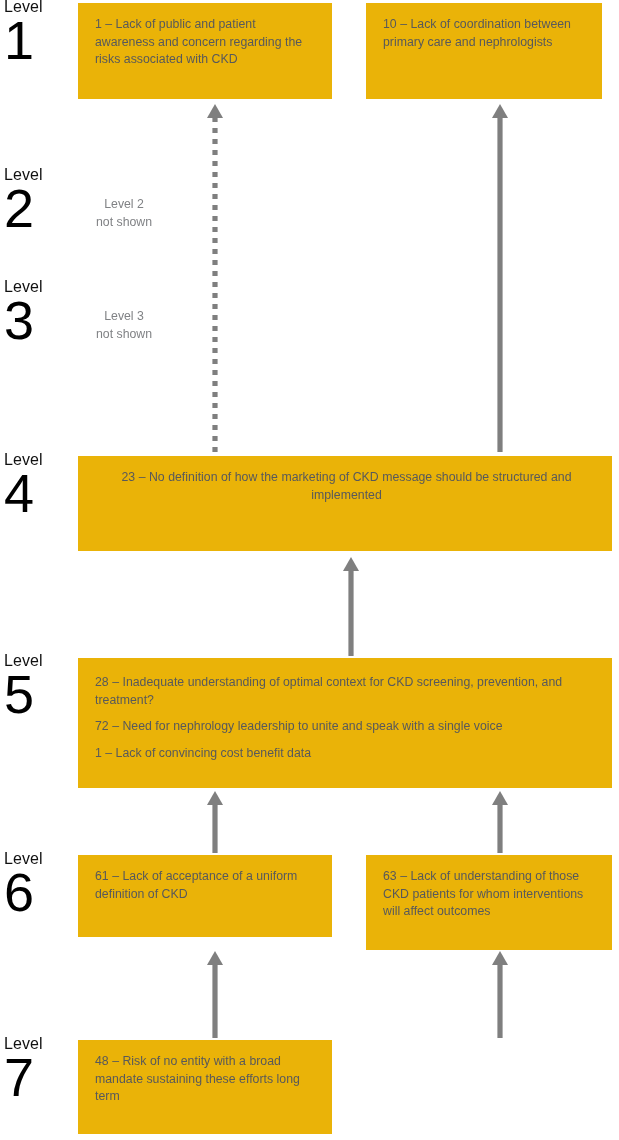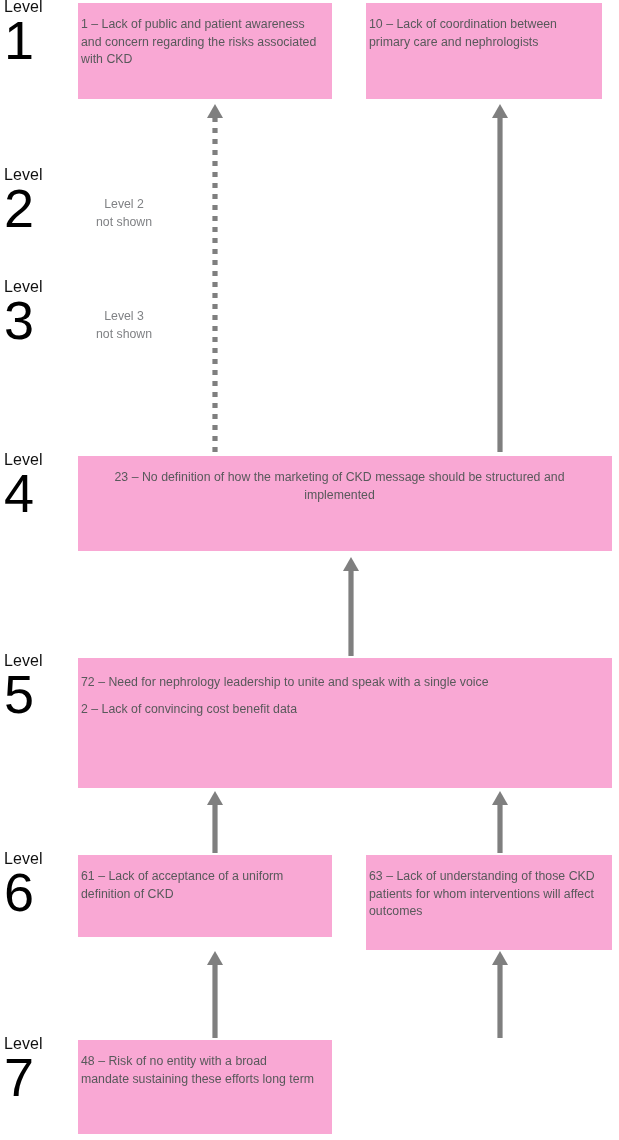--- a/index.html
+++ b/index.html
@@ -35,23 +35,23 @@
   .level-label .lvl-num {
     display: block;
     font-size: 54px;
     line-height: 52px;
     font-weight: 400;
     color: #000000;
     letter-spacing: -1px;
   }
   .node-box {
     position: absolute;
-    background: #f9a8d4;
+    background: #eab308;
     box-sizing: border-box;
-    padding: 13px 14px 10px 3px;
+    padding: 13px 14px 10px 17px;
   }
   .node-line {
     color: #58595b;
     font-size: 12.3px;
     line-height: 17.5px;
     margin: 0 0 9px 0;
     letter-spacing: 0.02px;
   }
   .node-line:last-child { margin-bottom: 0; }
   .notshown {
@@ -143,22 +143,23 @@
   </div>
 
   <div class="arrow-wrap" style="left:342px; top:557px;">
     <svg width="18" height="100" viewBox="0 0 18 100">
       <polygon points="9,0 17,14 1,14" fill="#7f7f7f"></polygon>
       <line x1="9" y1="13" x2="9" y2="99" stroke="#7f7f7f" stroke-width="5.2"></line>
     </svg>
   </div>
 
   <div class="node-box" style="left:78px; top:658px; width:534px; height:130px; padding-top:16px;">
+    <p class="node-line">28 – Inadequate understanding of optimal context for CKD screening, prevention, and treatment?</p>
     <p class="node-line">72 – Need for nephrology leadership to unite and speak with a single voice</p>
-    <p class="node-line">2 – Lack of convincing cost benefit data</p>
+    <p class="node-line">1 – Lack of convincing cost benefit data</p>
   </div>
 
   <div class="arrow-wrap" style="left:206px; top:791px;">
     <svg width="18" height="63" viewBox="0 0 18 63">
       <polygon points="9,0 17,14 1,14" fill="#7f7f7f"></polygon>
       <line x1="9" y1="13" x2="9" y2="62" stroke="#7f7f7f" stroke-width="5.2"></line>
     </svg>
   </div>
 
   <div class="arrow-wrap" style="left:491px; top:791px;">

